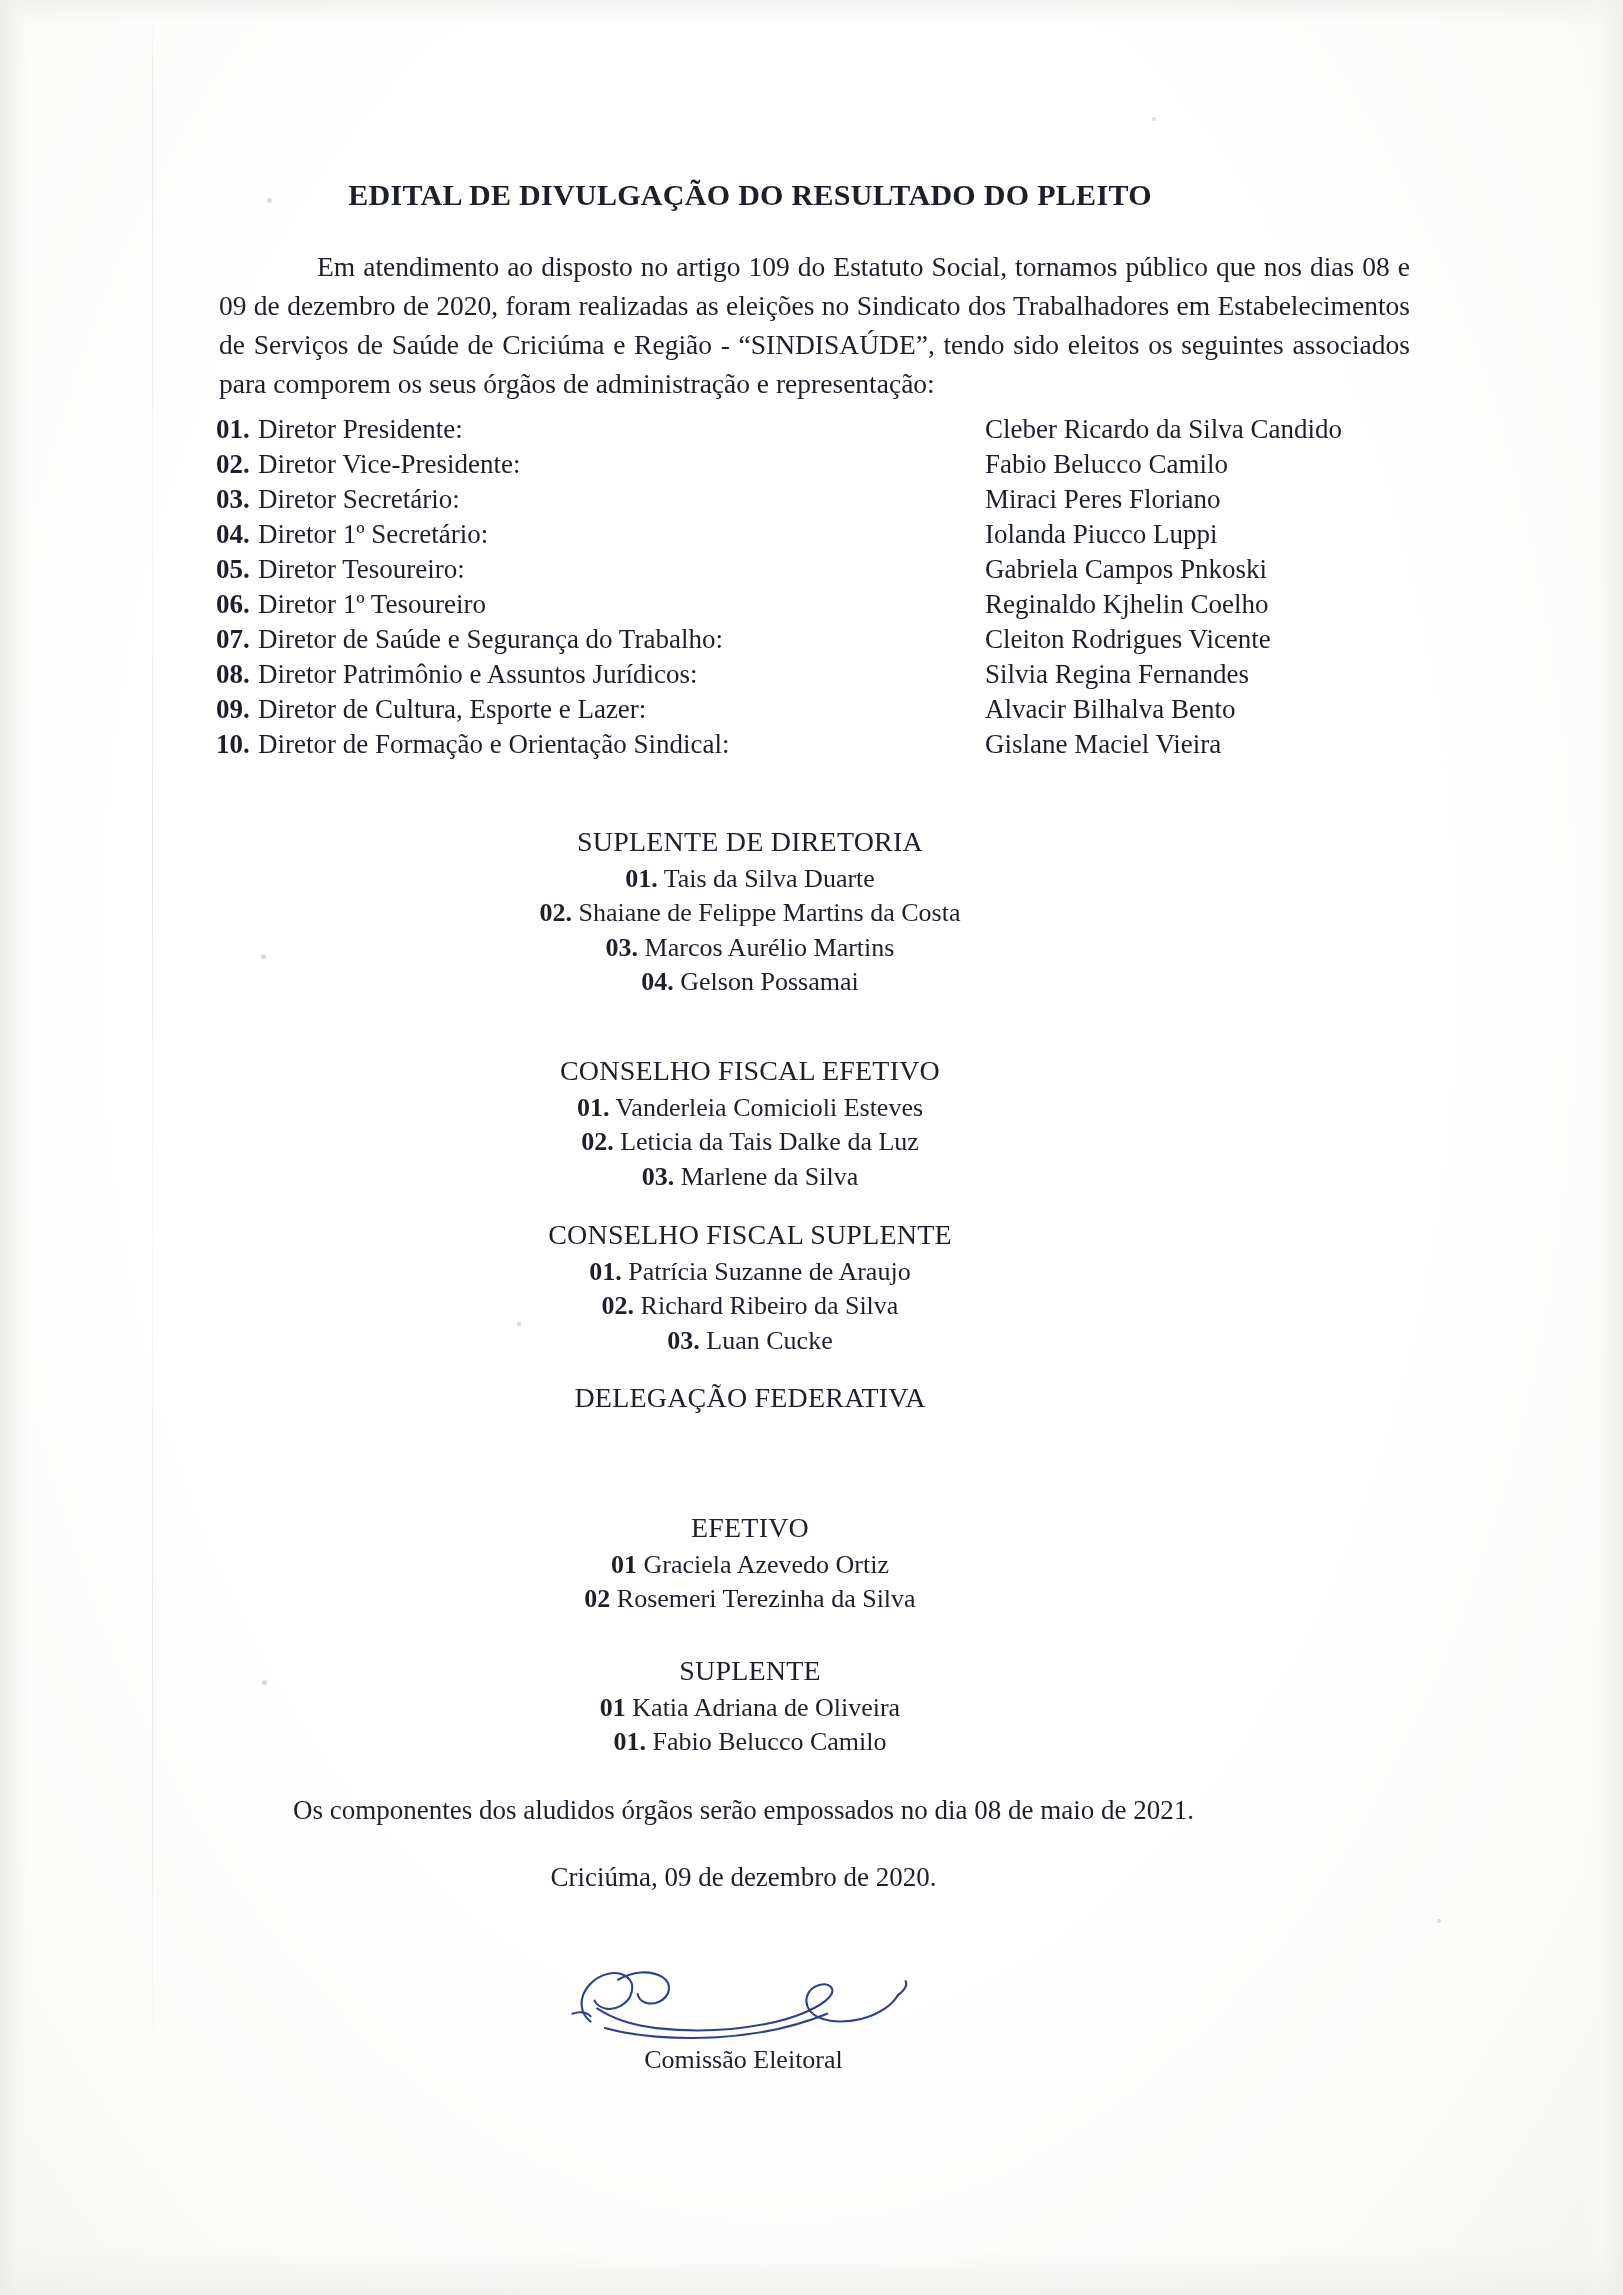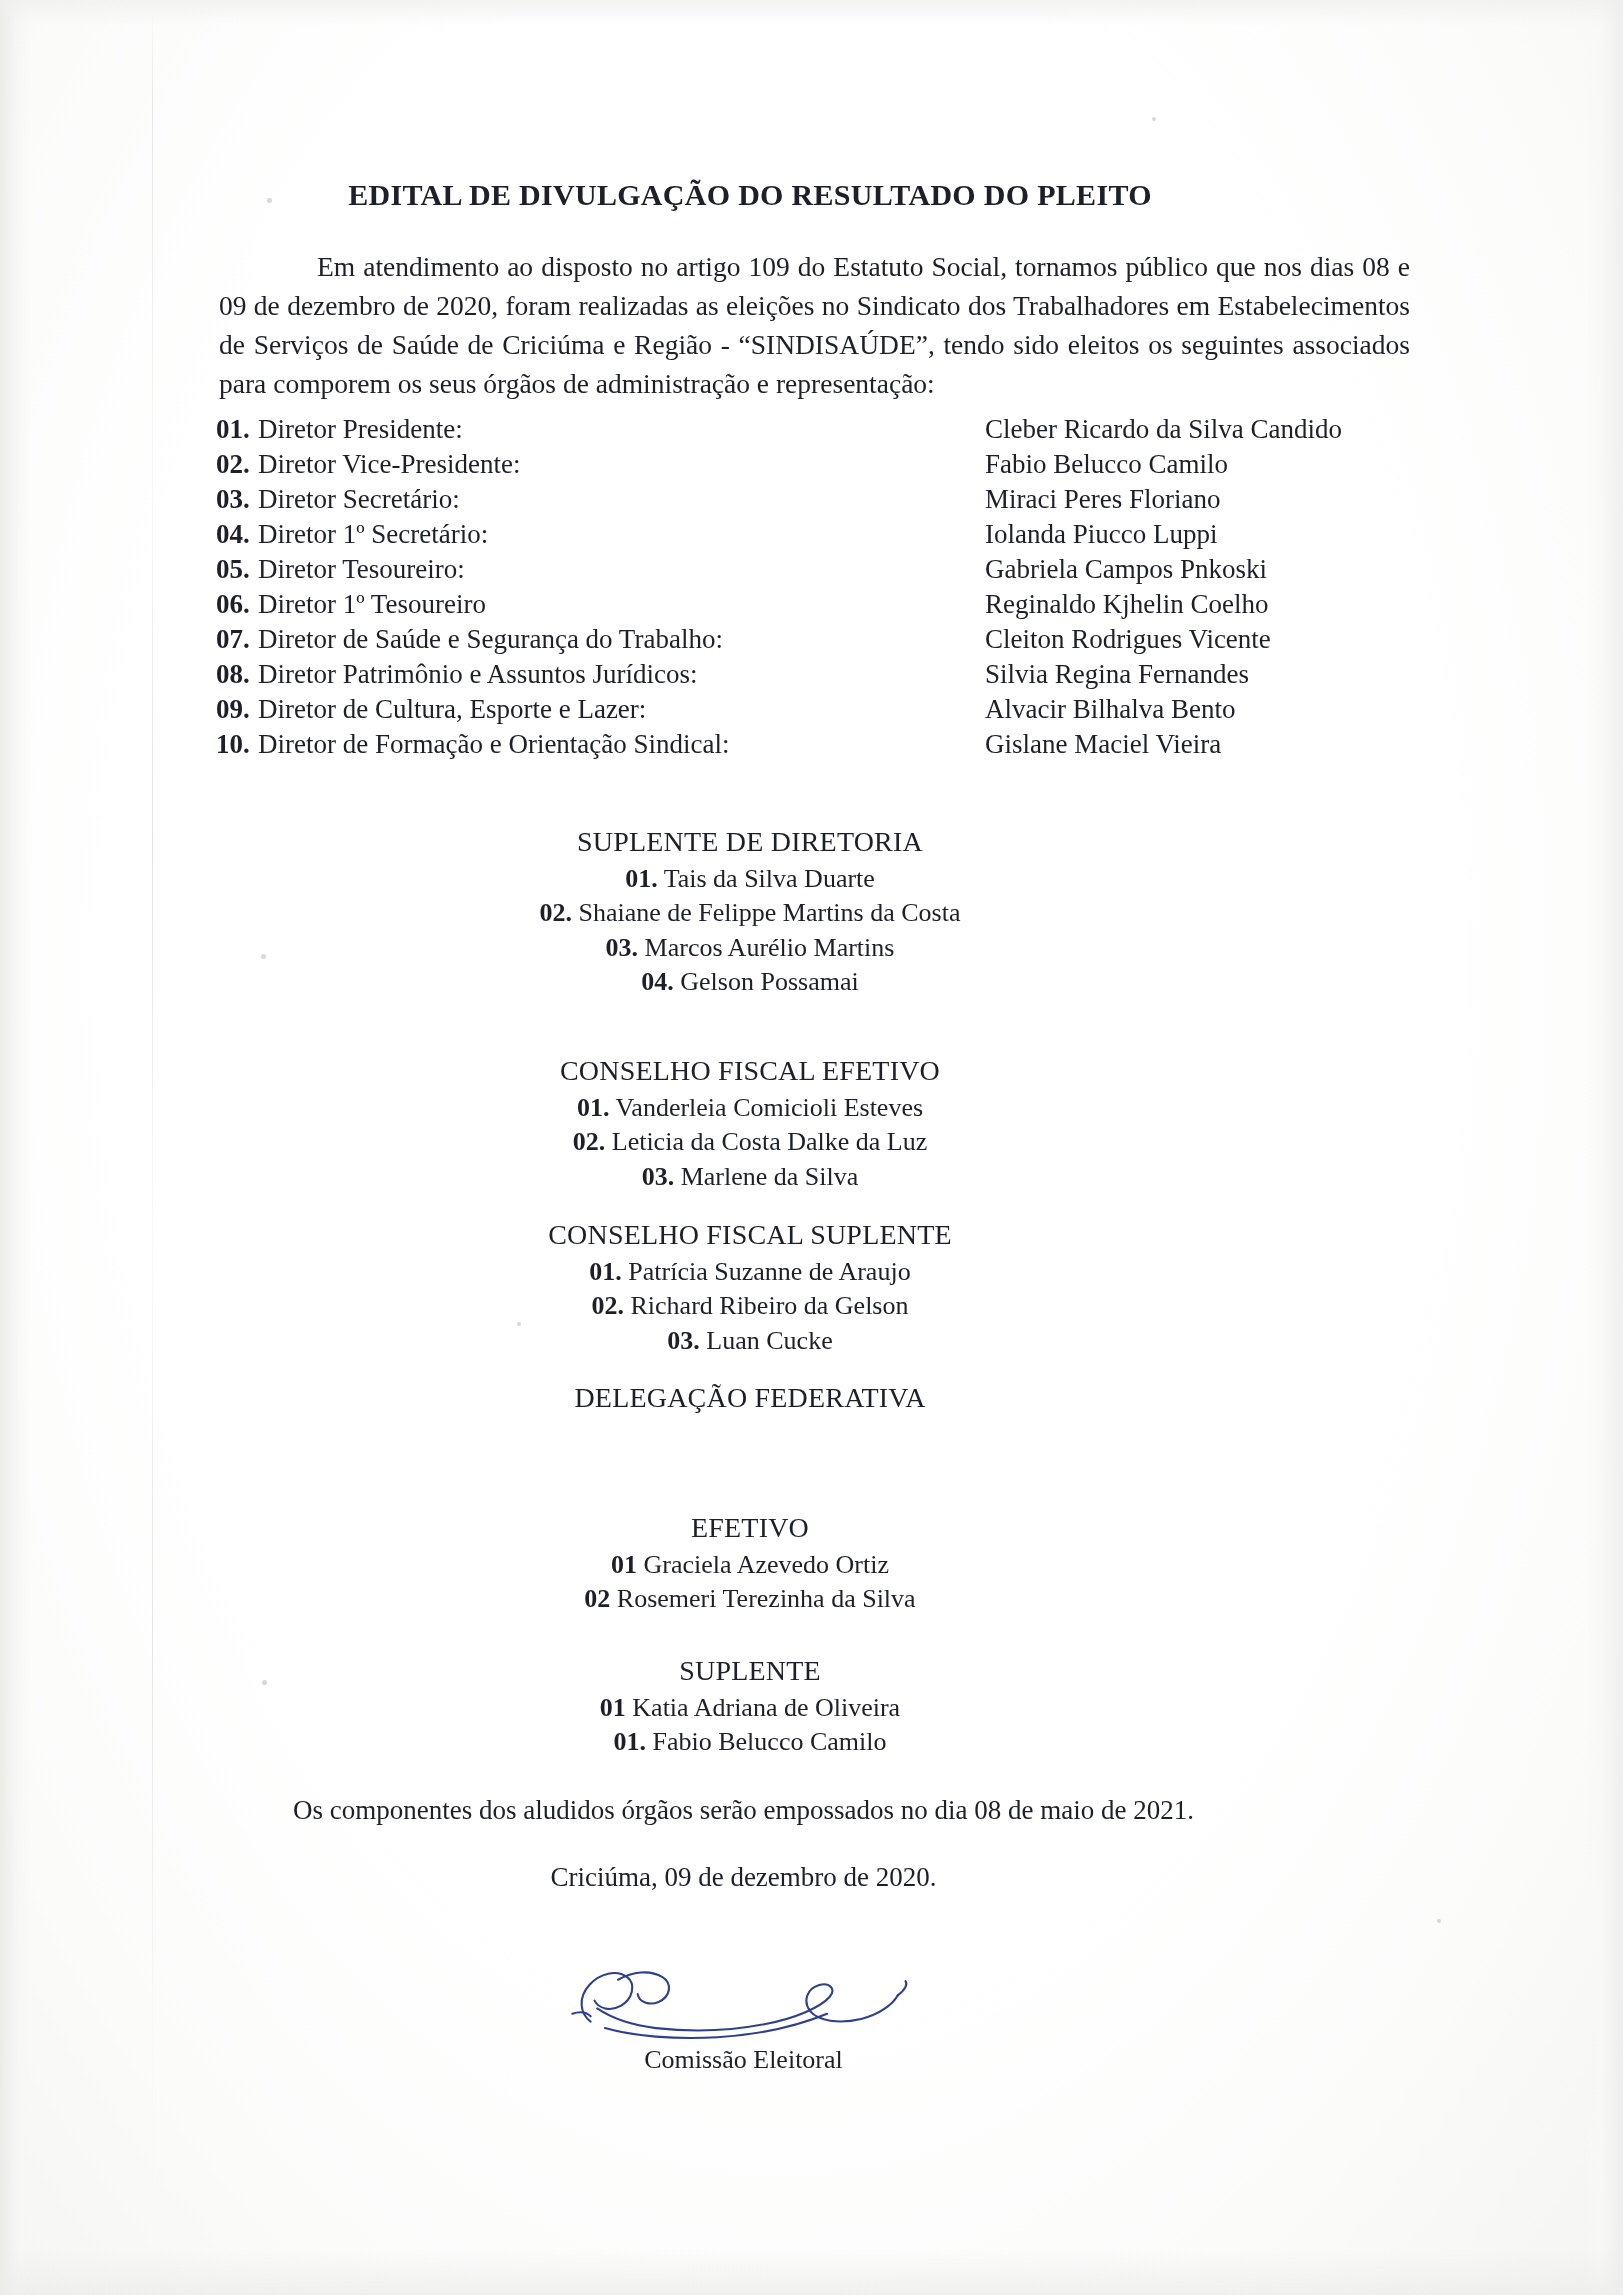--- a/index.html
+++ b/index.html
@@ -239,28 +239,28 @@
     <h2>SUPLENTE DE DIRETORIA</h2>
     <div class="entry"><span class="n">01.</span> <span>Tais da Silva Duarte</span></div>
     <div class="entry"><span class="n">02.</span> <span>Shaiane de Felippe Martins da Costa</span></div>
     <div class="entry"><span class="n">03.</span> <span>Marcos Aurélio Martins</span></div>
     <div class="entry"><span class="n">04.</span> <span>Gelson Possamai</span></div>
   </div>
 
   <div class="section" style="top:1055px;">
     <h2>CONSELHO FISCAL EFETIVO</h2>
     <div class="entry"><span class="n">01.</span> <span>Vanderleia Comicioli Esteves</span></div>
-    <div class="entry"><span class="n">02.</span> <span>Leticia da Costa Dalke da Luz</span></div>
+    <div class="entry"><span class="n">02.</span> <span>Leticia da Tais Dalke da Luz</span></div>
     <div class="entry"><span class="n">03.</span> <span>Marlene da Silva</span></div>
   </div>
 
   <div class="section" style="top:1219px;">
     <h2>CONSELHO FISCAL SUPLENTE</h2>
     <div class="entry"><span class="n">01.</span> <span>Patrícia Suzanne de Araujo</span></div>
-    <div class="entry"><span class="n">02.</span> <span>Richard Ribeiro da Gelson</span></div>
+    <div class="entry"><span class="n">02.</span> <span>Richard Ribeiro da Silva</span></div>
     <div class="entry"><span class="n">03.</span> <span>Luan Cucke</span></div>
   </div>
 
   <div class="section" style="top:1382px;">
     <h2>DELEGAÇÃO FEDERATIVA</h2>
   </div>
 
   <div class="section" style="top:1512px;">
     <h2>EFETIVO</h2>
     <div class="entry"><span class="n">01</span> <span>Graciela Azevedo Ortiz</span></div>

